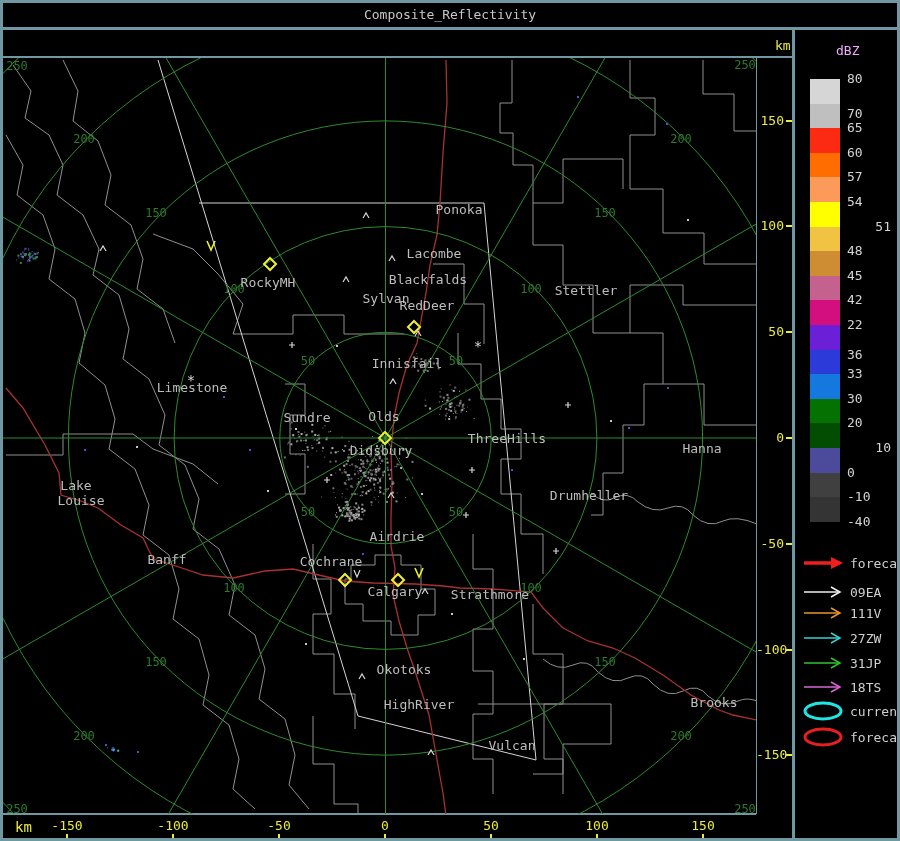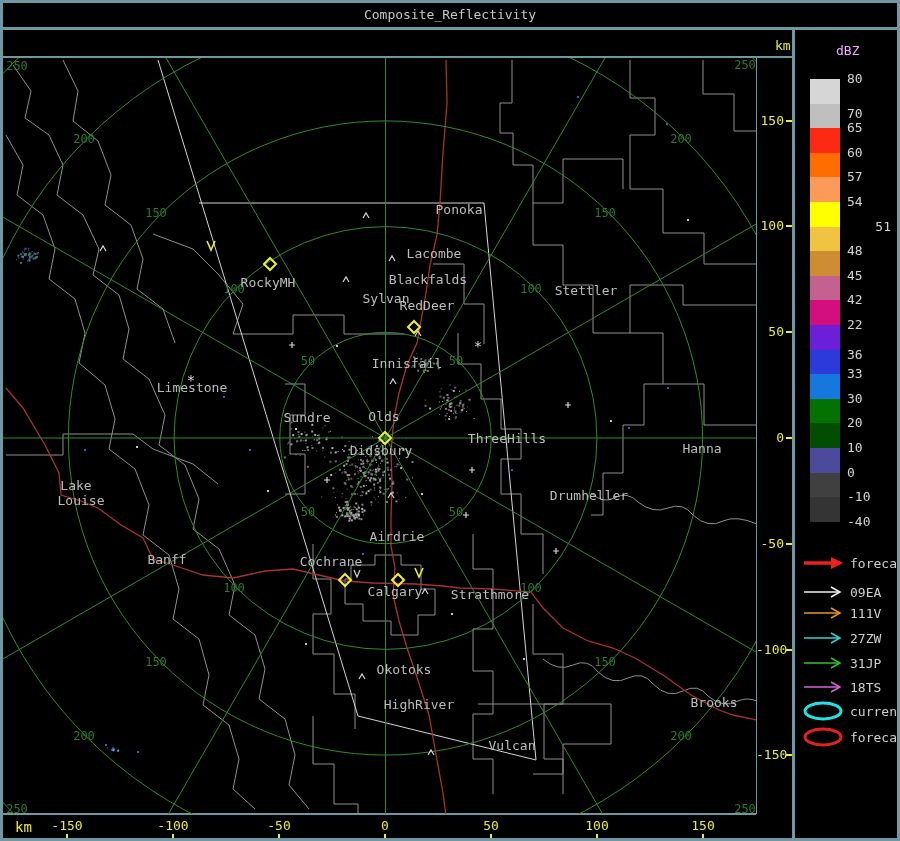--- a/index.html
+++ b/index.html
@@ -796,21 +796,21 @@
       <div class="blab" style="top: 165px;">54</div>
       <div class="blab" style="top: 189.6px; text-align: right;">51</div>
       <div class="blab" style="top: 214.2px;">48</div>
       <div class="blab" style="top: 238.8px;">45</div>
       <div class="blab" style="top: 263.4px;">42</div>
       <div class="blab" style="top: 288px;">22</div>
       <div class="blab" style="top: 318px;">36</div>
       <div class="blab" style="top: 337.2px;">33</div>
       <div class="blab" style="top: 361.8px;">30</div>
       <div class="blab" style="top: 386.4px;">20</div>
-      <div class="blab" style="top: 411px;">10</div>
+      <div class="blab" style="top: 411px; text-align: right;">10</div>
       <div class="blab" style="top: 435.6px;">0</div>
       <div class="blab" style="top: 460.2px;">-10</div>
       <div class="blab" style="top: 484.8px;">-40</div>
       <div class="legend-row" style="top: 523px;">
         <svg width="44" height="20">
         <line x1="2" y1="10" x2="30" y2="10" stroke="#ef1f1f" stroke-width="3.5"></line>
         <path d="M 29,4 L 41,10 L 29,16 Z" fill="#ef1f1f"></path>
         </svg>
         <span class="ltxt">forecast</span>
       </div>

